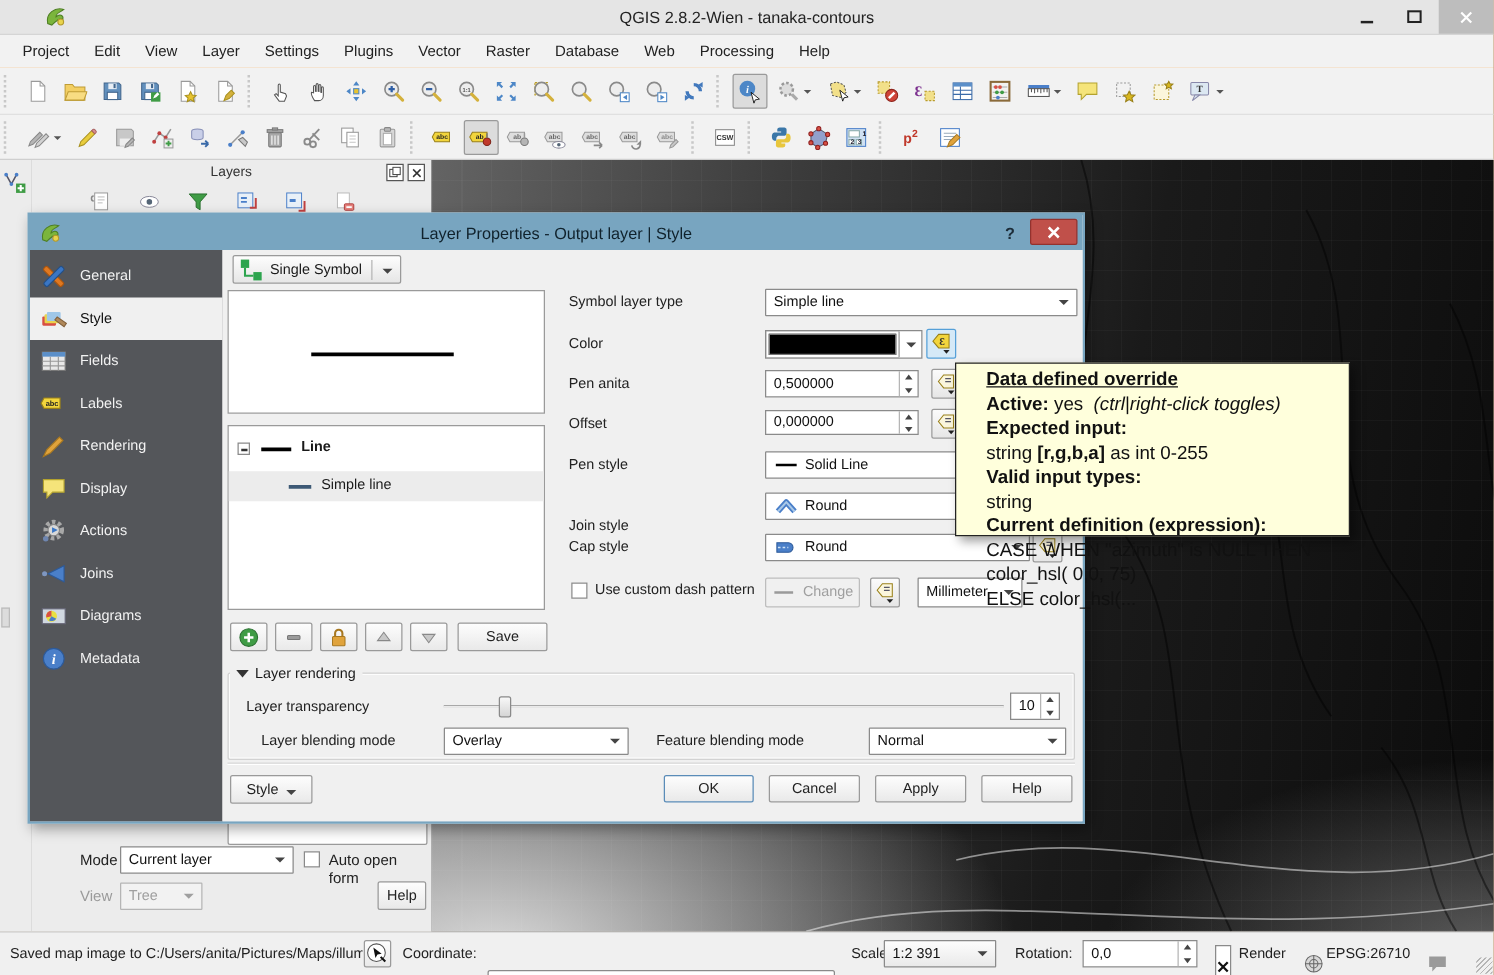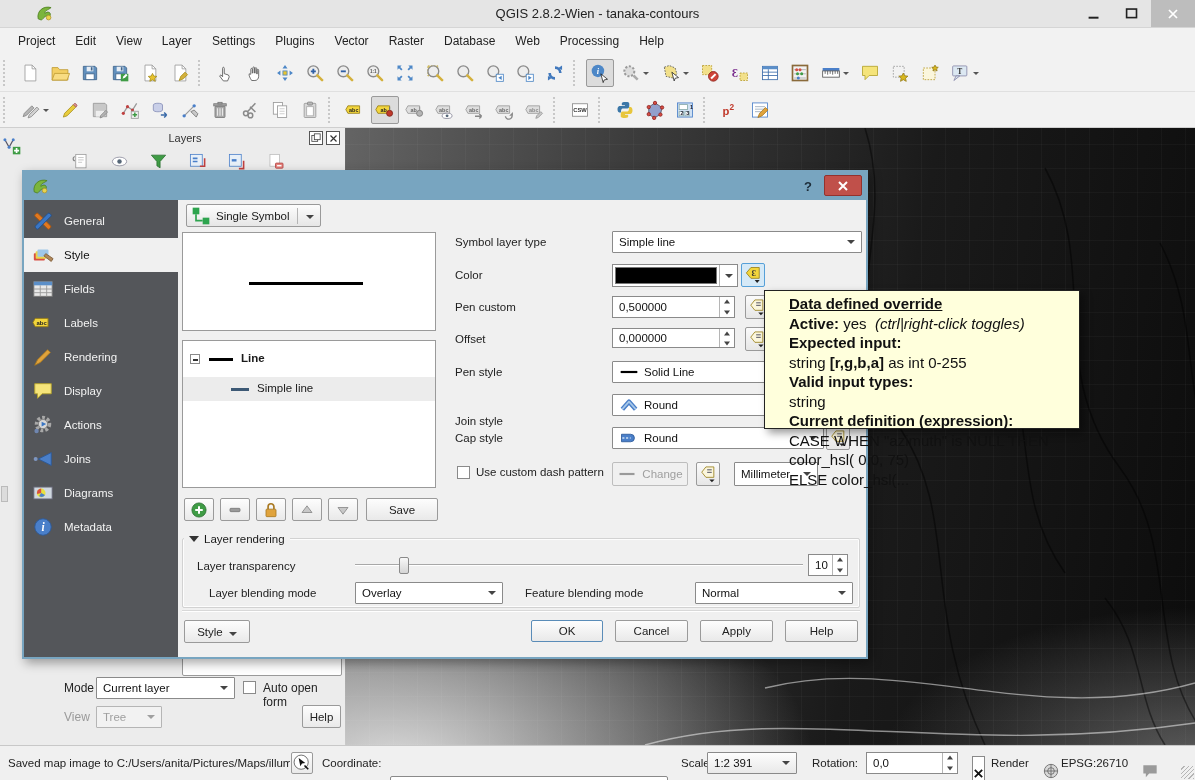--- a/index.html
+++ b/index.html
@@ -814,20 +814,21 @@
     </div>
 
     <div class="dialog">
       <div class="dlg-titlebar">
         <span class="ic" id="dlgLogo">
             <svg xmlns="http://www.w3.org/2000/svg" viewBox="0 0 24 24" width="20" height="20">
               <path d="M5 19C3 9 12 3 20.5 5.5c-3.5 3-7.5 3-7.5 7 3.5-3 7.5-1.5 6.5 2.5-4.5-1.5-8 3-10.5 5.5z" fill="#7bb53c" stroke="#4e7f22"></path>
               <circle cx="17.5" cy="17.5" r="2.8" fill="#e8d44d" stroke="#b39a2e"></circle>
             </svg>
           </span>
+        <span class="dlg-title">Layer Properties - Output layer | Style</span>
         <span class="dlg-help">?</span>
         <span class="dlg-close">
           <svg width="12" height="12" viewBox="0 0 12 12">
               <path d="M2 2l8 8M10 2l-8 8" stroke="#fff" stroke-width="2"></path>
             </svg>
         </span>
       </div>
       <div class="dlg-body">
         <div class="dlg-sidebar" id="dlgSidebar">
             <div class="side-item">
@@ -1011,21 +1012,21 @@
           <span class="ovr active abs" style="left:563px; top:63px;">
               <span class="ic" id="icOvrE">
                 <svg xmlns="http://www.w3.org/2000/svg" viewBox="0 0 24 24" width="20" height="20">
                   <path d="M19.5 3v13h-10L4 9.5 9.5 3z" fill="#f2d53c" stroke="#99801a"></path>
                   <text x="12.8" y="13.2" font-size="10" text-anchor="middle" font-weight="bold" font-family="serif" fill="#333">Ɛ</text>
                   <path d="M14 18l3 3.5 3-3.5z" fill="#222"></path>
                 </svg>
               </span>
             </span>
 
-          <span class="flabel abs" style="left:277px; top:101px;">Pen custom</span>
+          <span class="flabel abs" style="left:277px; top:101px;">Pen anita</span>
           <span class="spin abs" style="left:434px; top:96px; width:123px; height:22px;">
             <span>0,500000</span>
             <span class="arrows">
                 <i class="up"></i>
                 <i class="dn"></i>
               </span>
           </span>
           <span class="ovr abs" style="left:567px; top:95px;">
               <span class="ic" id="icOvr1">
                 <svg xmlns="http://www.w3.org/2000/svg" viewBox="0 0 24 24" width="20" height="20">

